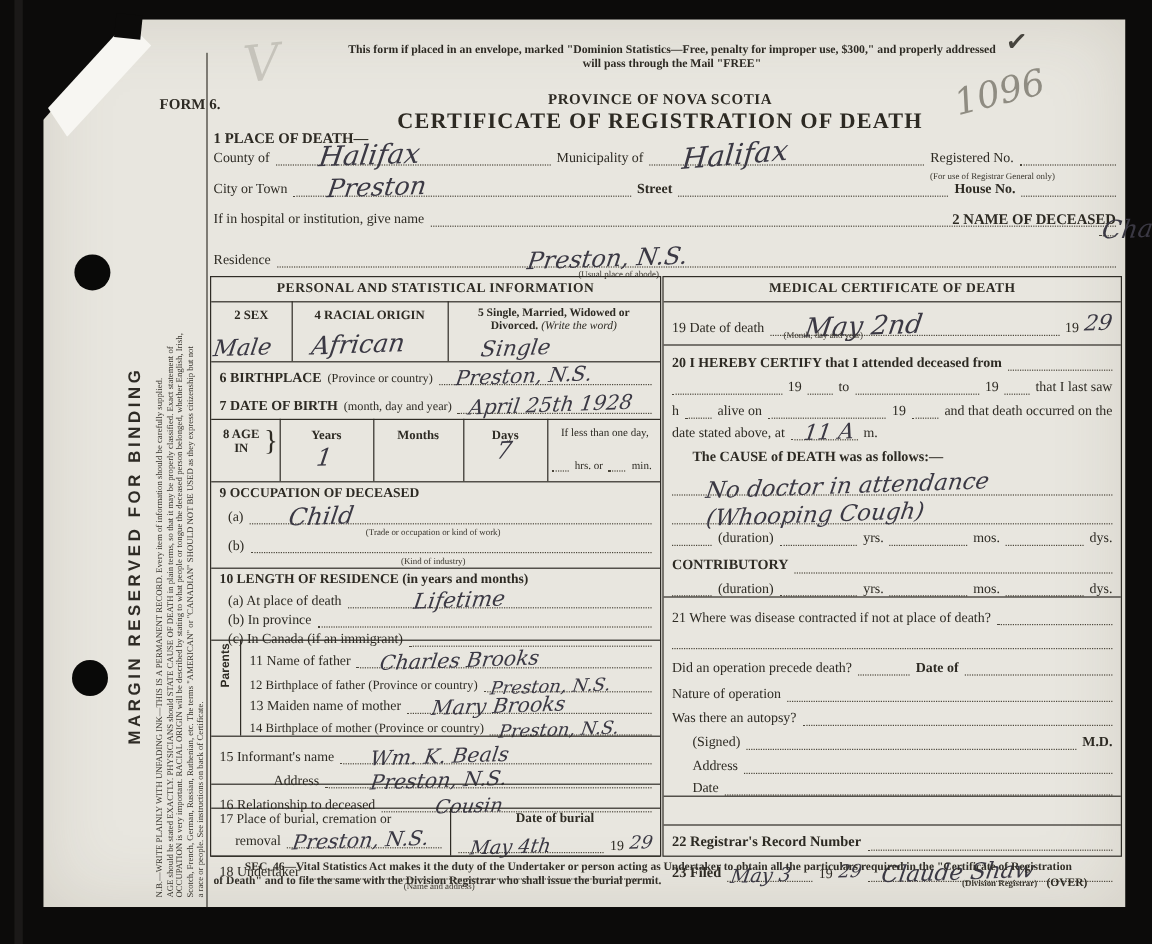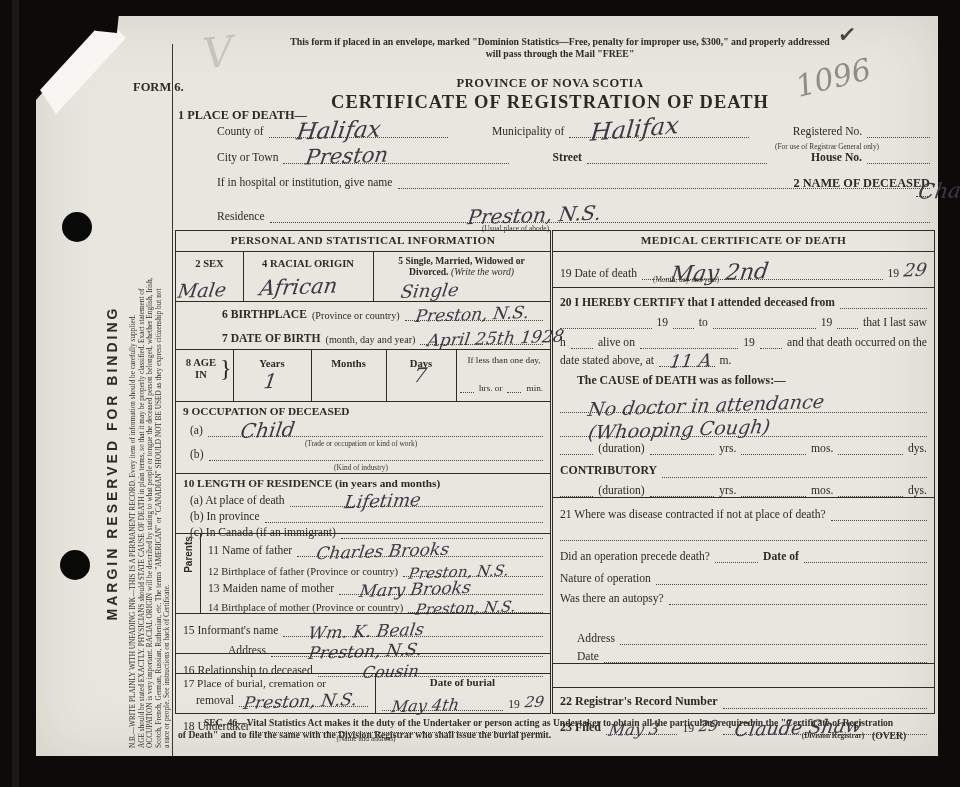--- a/index.html
+++ b/index.html
@@ -23,21 +23,21 @@
                 width:706px;font-size:7.3px;line-height:8.6px;color:#35322b;}
   .margin-small div{white-space:nowrap;overflow:hidden;}
 
   .vrule-left{position:absolute;left:172px;top:44px;width:0;height:712px;border-left:1.6px solid #39362f;}
 
   
   .abs{position:absolute;}
   .b{font-weight:bold;}
   .c{text-align:center;}
   .cap{font-size:7.4px;color:#3a362e;}
-  .lbl{white-space:nowrap;margin-left:39px;}
+  .lbl{white-space:nowrap;}
   .frow{display:flex;align-items:flex-end;gap:5px;font-size:11.6px;}
   .fill{flex:1;border-bottom:1.5px dotted #4b463b;position:relative;height:13px;min-width:14px;}
   .fill.short{flex:.35;}
   .fill.tiny{flex:.18;}
   
   .hw{font-family:"DejaVu Serif",serif;font-style:italic;color:#3b3944;white-space:nowrap;
       transform:skewX(-10deg) rotate(-2deg);}
   .fill .hw{position:absolute;bottom:-4px;left:10%;}
   .pencil{font-family:"DejaVu Serif",serif;font-style:italic;color:#8f8c82;}
 
@@ -393,20 +393,25 @@
       <span class="fill"></span>
     </div>
     <div class="r frow" style="top:340px;">
       <span>Nature of operation</span>
       <span class="fill"></span>
     </div>
     <div class="r frow" style="top:360px;">
       <span>Was there an autopsy?</span>
       <span class="fill"></span>
     </div>
+    <div class="r frow" style="top:380px;left:24px;">
+      <span>(Signed)</span>
+      <span class="fill"></span>
+      <span class="b">M.D.</span>
+    </div>
     <div class="r frow" style="top:400px;left:24px;">
       <span>Address</span>
       <span class="fill"></span>
     </div>
     <div class="r frow" style="top:418px;left:24px;">
       <span>Date</span>
       <span class="fill"></span>
     </div>
     <div class="hline" style="top:432px;"></div>
     <div class="hline" style="top:456px;"></div>

